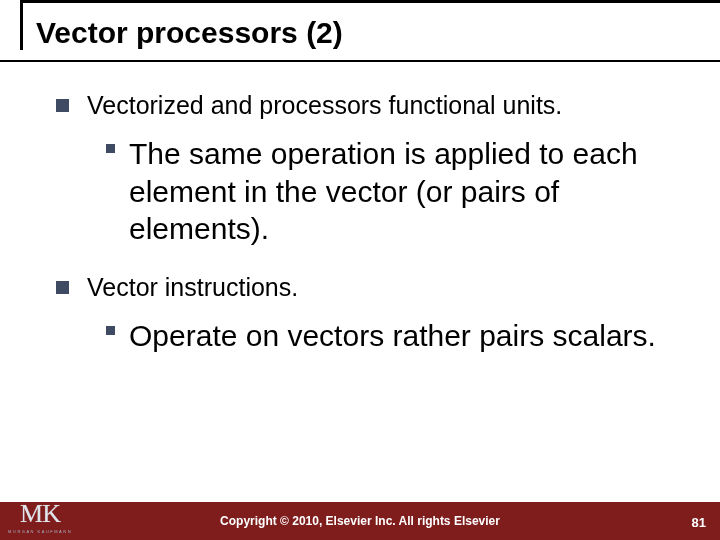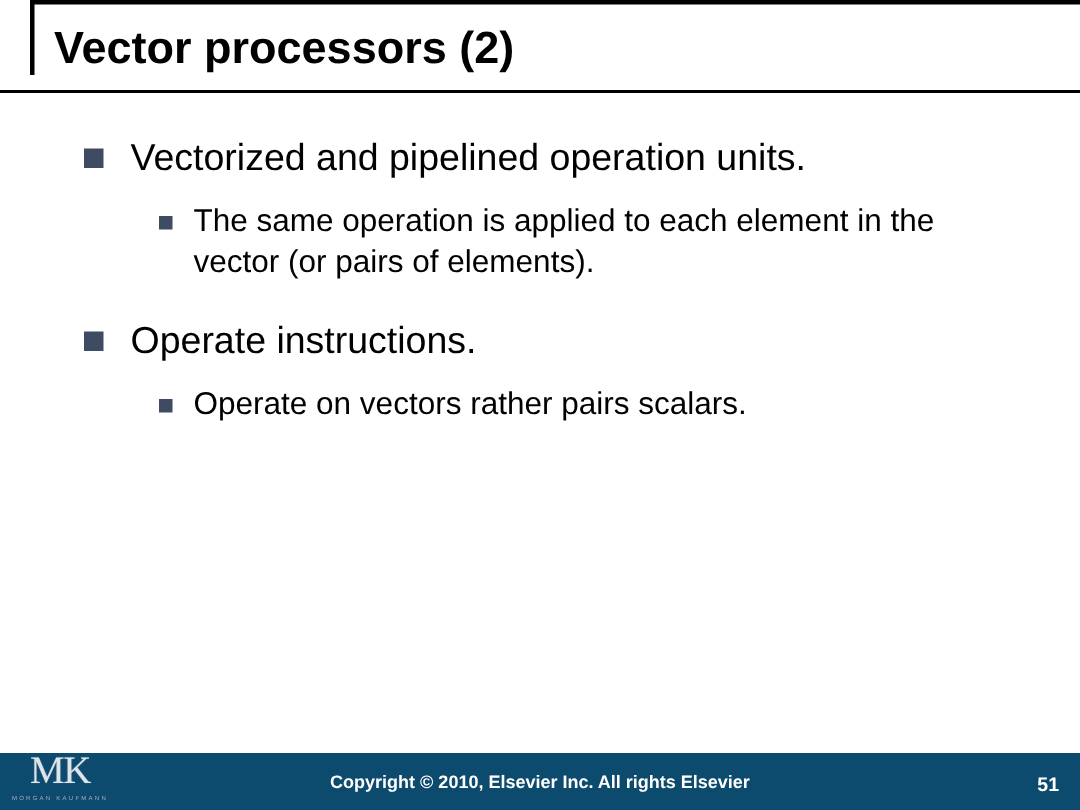--- a/index.html
+++ b/index.html
@@ -71,31 +71,31 @@
   }
   .l2 .bullet {
     width: 9px;
     height: 9px;
     background: #3f4a63;
     flex: 0 0 9px;
     margin-top: 9px;
     margin-right: 14px;
   }
   .l2 .text {
-    font-size: 21px;
+    font-size: 30px;
     color: #000;
     line-height: 1.25;
   }
   .footer {
     position: absolute;
     left: 0;
     right: 0;
     bottom: 0;
     height: 38px;
-    background: #0c4a6e;
+    background: #7f1d1d;
     display: flex;
     align-items: center;
     justify-content: center;
   }
   .copyright {
     color: #fff;
     font-size: 12px;
     font-weight: bold;
   }
   .page-number {
@@ -141,38 +141,38 @@
   <div class="title-rule-top"></div>
   <div class="title-rule-left"></div>
   <h1 class="slide-title">Vector processors (2)</h1>
   <div class="title-underline"></div>
 </div>
 
 <div class="content">
 
   <div class="l1">
     <div class="bullet"></div>
-    <div class="text">Vectorized and pipelined operation units.</div>
+    <div class="text">Vectorized and processors functional units.</div>
   </div>
   <div class="l2">
     <div class="bullet"></div>
     <div class="text">The same operation is applied to each element in the vector (or pairs of elements).</div>
   </div>
 
   <div class="l1">
     <div class="bullet"></div>
-    <div class="text">Operate instructions.</div>
+    <div class="text">Vector instructions.</div>
   </div>
   <div class="l2">
     <div class="bullet"></div>
     <div class="text">Operate on vectors rather pairs scalars.</div>
   </div>
 
 </div>
 
 <div class="footer">
   <div class="logo">
     <div class="logo-mark">MK</div>
     <div class="logo-sub">MORGAN KAUFMANN</div>
   </div>
   <div class="copyright">Copyright © 2010, Elsevier Inc. All rights Elsevier</div>
-  <div class="page-number">51</div>
+  <div class="page-number">81</div>
 </div>
 
 </body></html>

